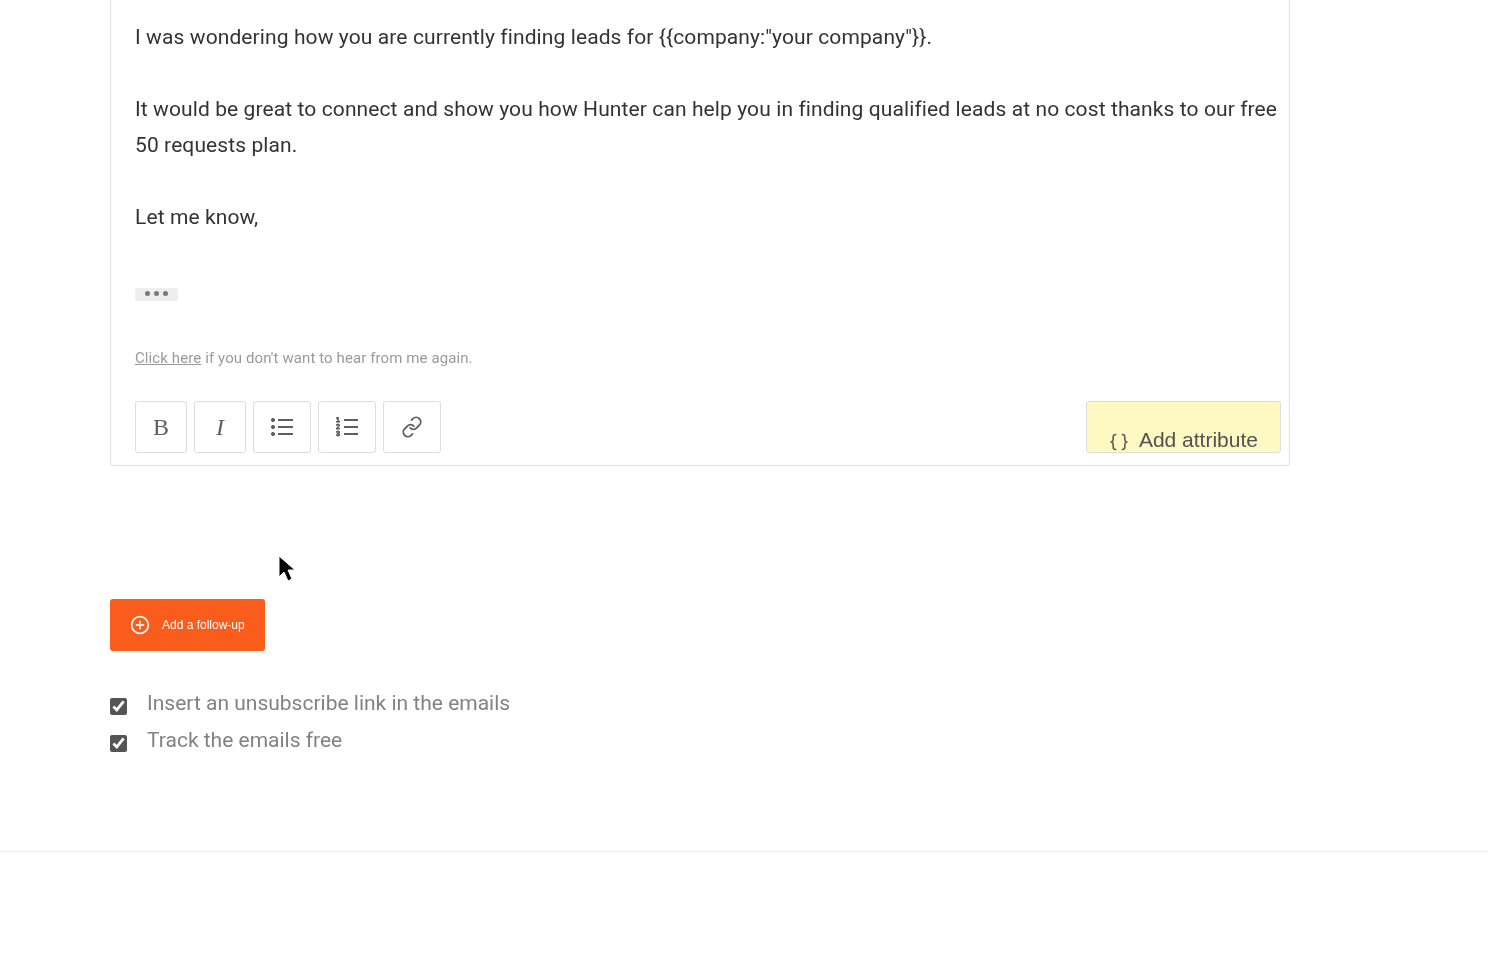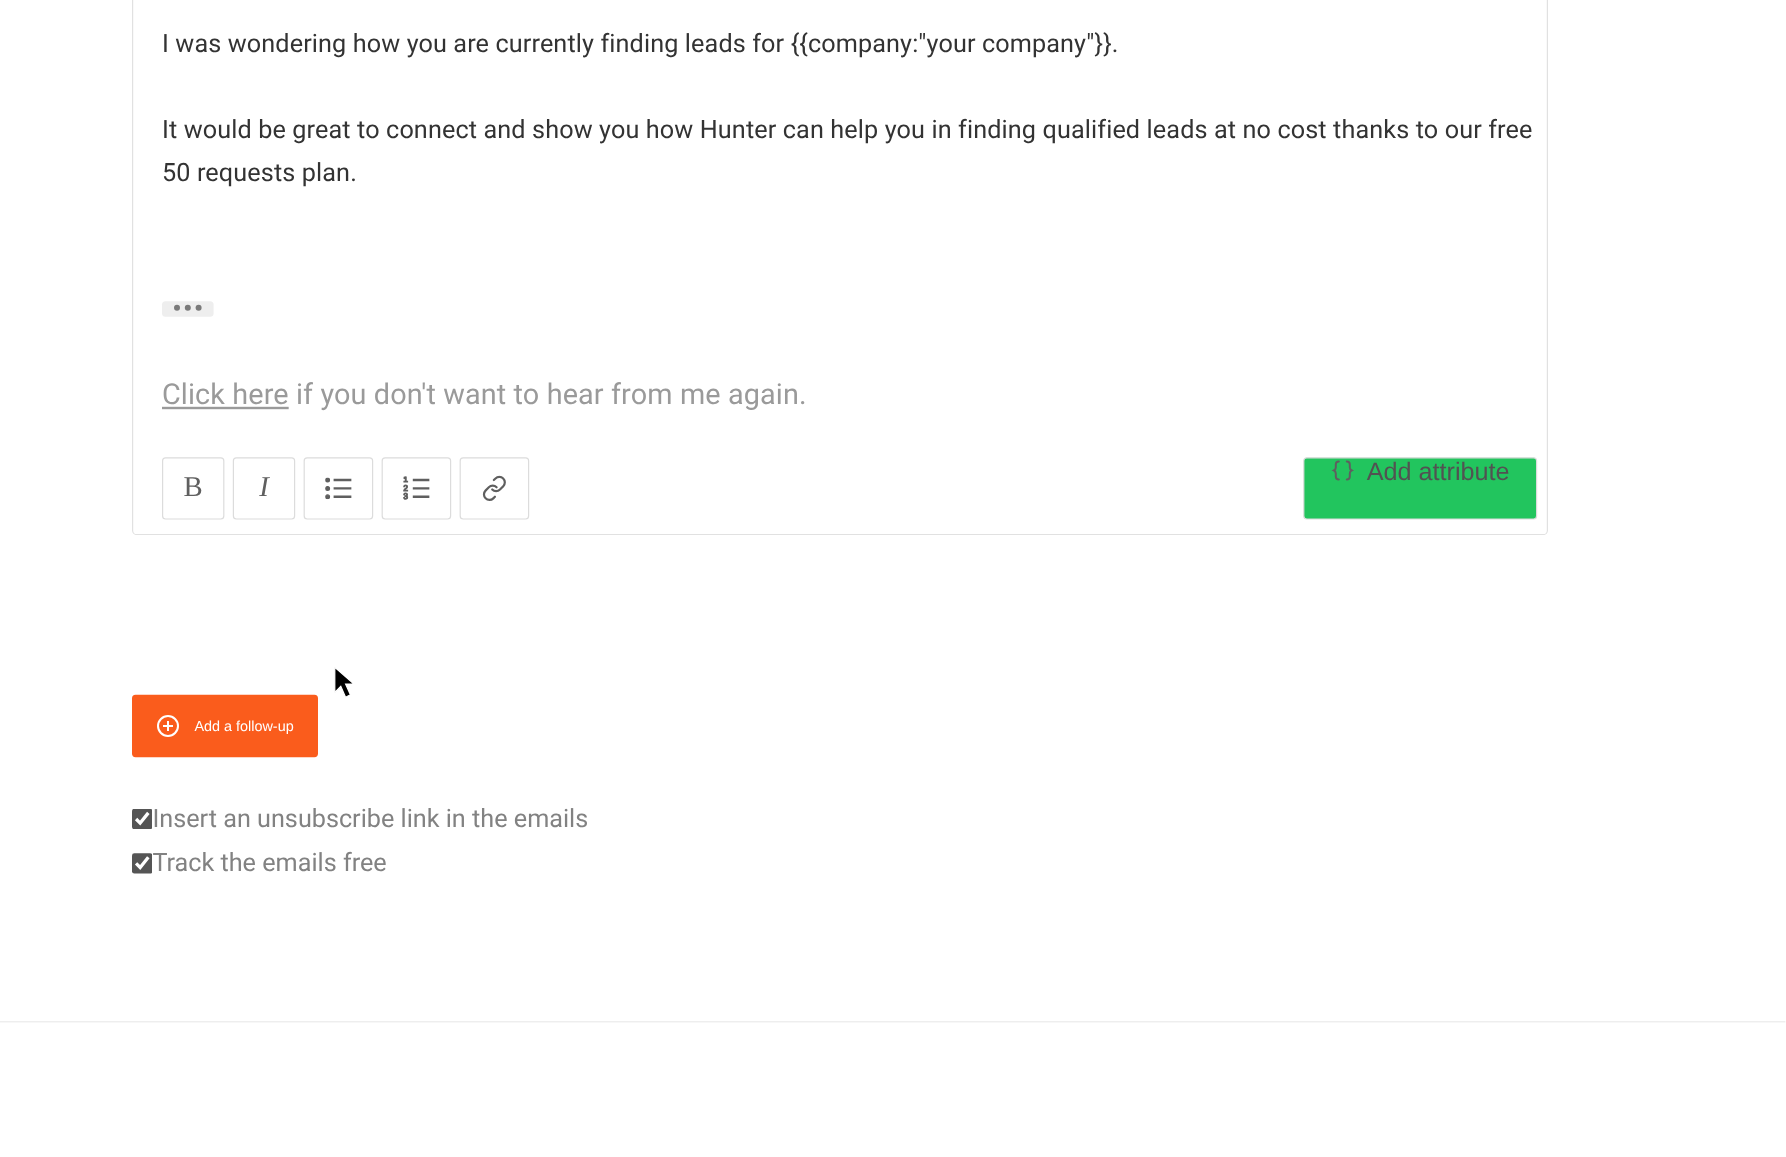--- a/index.html
+++ b/index.html
@@ -48,21 +48,21 @@
   letter-spacing: 1px;
 }
 .ellipsis-chip span {
   width: 5px;
   height: 5px;
   background: #7a7a7a;
   border-radius: 50%;
   margin: 0 2px;
 }
 .unsub-line {
-  font-size: 24px;
+  font-size: 15px;
   color: #9a9a9a;
   margin-top: 38px;
 }
 .unsub-line a {
   color: #9a9a9a;
   text-decoration: underline;
 }
 .toolbar-row {
   display: flex;
   justify-content: space-between;
@@ -84,25 +84,25 @@
   justify-content: center;
   color: #5f5f5f;
   font-size: 22px;
   cursor: pointer;
 }
 .fmt-btn.wide { width: 58px; }
 .fmt-btn svg { stroke: #5f5f5f; }
 .add-attr-btn {
   border: 1px solid #dcdcdc;
   border-radius: 3px;
-  background: #22c55e;
+  background: #fef9c3;
   padding: 0 22px;
   height: 52px;
   display: flex;
-  align-items: flex-start;
+  align-items: flex-end;
   gap: 10px;
   color: #525252;
   font-size: 21px;
   cursor: pointer;
 }
 .add-followup {
   margin-top: 133px;
   background: #FA5C1C;
   color: #ffffff;
   border: none;
@@ -114,21 +114,22 @@
   gap: 12px;
   font-size: 12px;
   font-weight: 500;
   cursor: pointer;
 }
 .options {
   margin-top: 40px;
 }
 .opt-row {
   display: flex;
-  align-items: center;
+  align-items: flex-end;
+  gap: 20px;
   font-size: 21px;
   color: #828282;
   margin-bottom: 13px;
 }
 .opt-row input[type=checkbox] {
   width: 17px;
   height: 17px;
   accent-color: #555;
   cursor: pointer;
 }
@@ -152,20 +153,21 @@
 </head>
 <body>
 
 <div class="container">
   <div class="editor-card">
     <div class="body-text">
       <p>I was wondering how you are currently finding leads for {{company:"your company"}}.</p>
       <p class="gap"></p>
       <p>It would be great to connect and show you how Hunter can help you in finding qualified leads at no cost thanks to our free 50 requests plan.</p>
       <p class="gap"></p>
+      <p>Let me know,</p>
       <p class="gap"></p>
       <div class="ellipsis-chip">
         <span></span>
           <span></span>
           <span></span>
       </div>
       <div class="unsub-line">
         <a href="#">Click here</a><span> if you don't want to hear from me again.</span>
       </div>
     </div>

